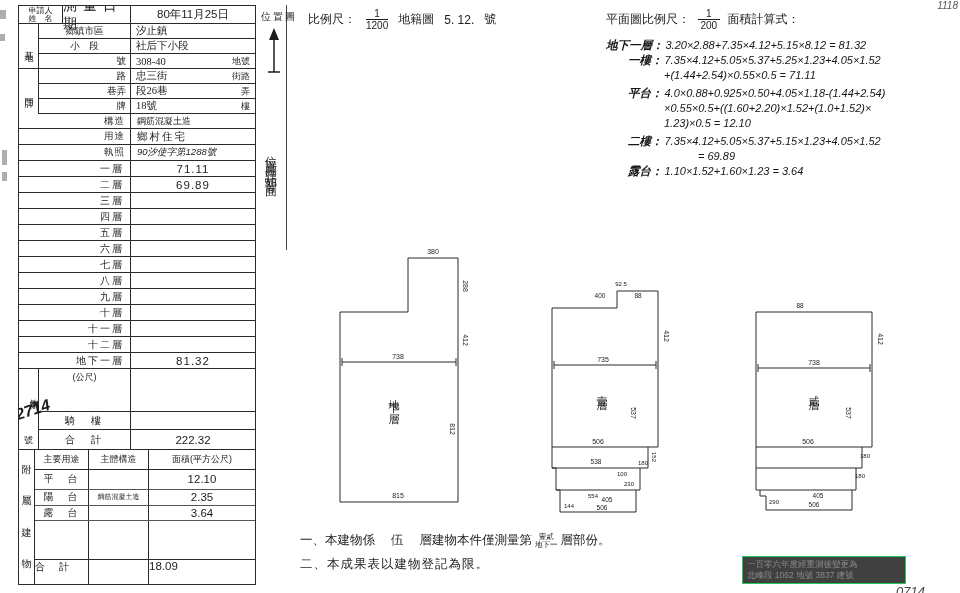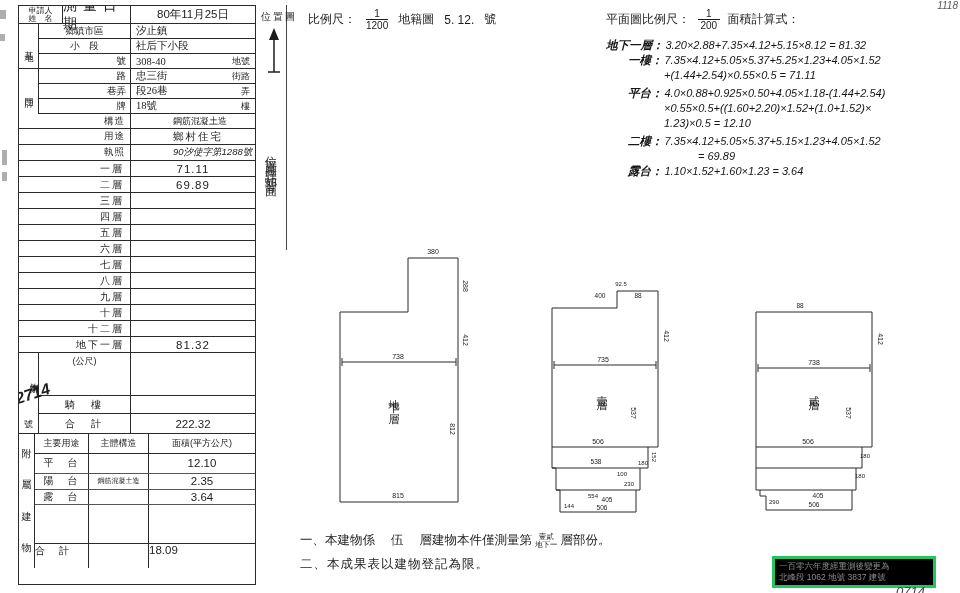--- a/index.html
+++ b/index.html
@@ -30,21 +30,21 @@
   .siterows { flex:1; display:flex; flex-direction:column; }
   .srow { height:15px; display:flex; border-bottom:1px solid #2a2a2a;font-family:Liberation Serif, serif; }
   .slab { width:92px; border-right:1px solid #2a2a2a; display:flex; align-items:center;
           padding:0 4px; font-size:9.5px; }
   .srow:nth-child(1) .slab, .srow:nth-child(2) .slab { justify-content:center; }
   .srow:nth-child(n+3) .slab { justify-content:flex-end; }
   .sval { flex:1; display:flex; align-items:center; justify-content:space-between;
           padding:0 5px; font-size:10.5px; }
   .suf { font-size: 9px; }
 
-  .irow { height:15px; display:flex; border-bottom:1px solid #2a2a2a;gap:36px; }
+  .irow { height:15px; display:flex; border-bottom:1px solid #2a2a2a; }
   .irow:nth-child(2), .irow:nth-child(3) { height:16px; }
   .ilab { width:112px; border-right:1px solid #2a2a2a; display:flex; align-items:center;
           justify-content:flex-end; padding-right:5px; font-size:9.5px; letter-spacing:1px; }
   .ival { flex:1; display:flex; align-items:center; padding-left:6px; font-size:9px; }
   .irow:nth-child(2) .ival { font-size:10.5px; letter-spacing:2px; }
   .irow:nth-child(3) .ival { font-size:9.5px; font-style:italic; }
 
   .frow { height:16px; display:flex; border-bottom:1px solid #2a2a2a; }
   .flab { width:112px; border-right:1px solid #2a2a2a; display:flex; align-items:center;
           justify-content:flex-end; padding-right:6px; font-size:10px; letter-spacing:2px; }
@@ -120,22 +120,22 @@
            font-size:11px; letter-spacing:5px; color:#1c1c1c; }
   .pn1 { left:386px; top:390px; } .pn2 { left:594px; top:386px; } .pn3 { left:806px; top:386px; }
 
   
   .notes { position:absolute; left:300px; top:532px; font-size:12.5px; }
   .n1line { display:flex; align-items:center; }
   .n1f { margin:0 16px; }
   .stack { display:inline-flex; flex-direction:column; font-size:7.5px; line-height:8px;
            text-align:center; margin:0 3px; }
   .n2line { margin-top:7px; letter-spacing:1px; }
-  .remark { position:absolute; left:772px; top:556px; width:164px; border:3px solid #22c55e;
-            color:#8a8a8a; font-size:8.5px; line-height:11px; padding:2px 4px; background:#000000; }
+  .remark { position:absolute; left:742px; top:556px; width:164px; border:1px solid #22c55e;
+            color:#8a8a8a; font-size:8.5px; line-height:11px; padding:2px 4px; background:#404040; }
   .ctr { position:absolute; right:2px; top:0; font-size:10px; font-style:italic; color:#555; }
   .cbr { position:absolute; left:896px; top:584px; font-size:13px; font-style:italic; color:#444; }
 </style>
 </head>
 <body>
 
 <div>
 
   <div class="art" style="left:0;top:10px;width:6px;height:9px"></div>
   <div class="art" style="left:0;top:34px;width:5px;height:7px"></div>
@@ -251,20 +251,24 @@
       <div class="frow">
           <div class="flab">八層</div>
           <div class="fval"></div>
         </div>
       <div class="frow">
           <div class="flab">九層</div>
           <div class="fval"></div>
         </div>
       <div class="frow">
           <div class="flab">十層</div>
+          <div class="fval"></div>
+        </div>
+      <div class="frow">
+          <div class="flab">十一層</div>
           <div class="fval"></div>
         </div>
       <div class="frow">
           <div class="flab">十二層</div>
           <div class="fval"></div>
         </div>
       <div class="frow">
           <div class="flab">地下一層</div>
           <div class="fval">81.32</div>
         </div>

